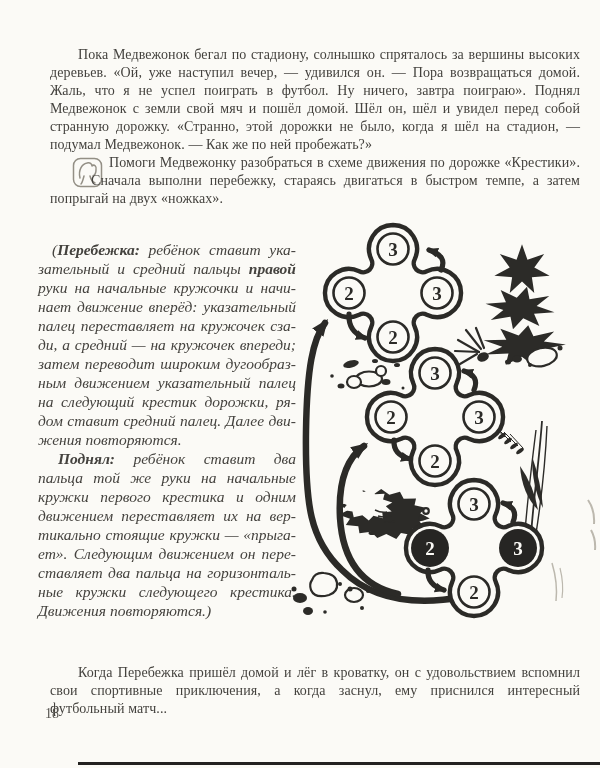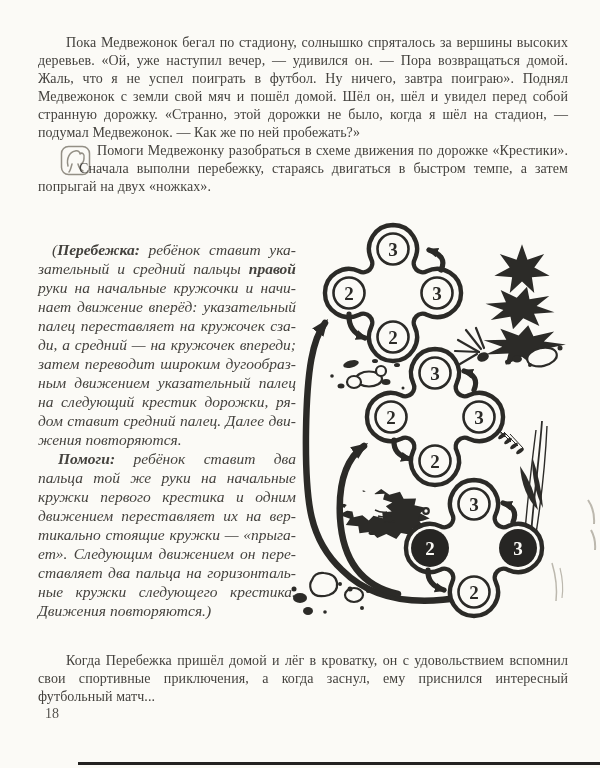--- a/index.html
+++ b/index.html
@@ -1,18 +1,18 @@
 <!DOCTYPE html>
 <html lang="ru"><head>
 <meta charset="utf-8">
 <style>
   html,body{margin:0;padding:0;}
   body{width:600px;height:768px;background:#f4f3ef;font-family:"Liberation Serif","DejaVu Serif",serif;}
   .page{position:relative;width:600px;height:768px;background:#fbfaf6;overflow:hidden;color:#403e3a;}
-  .body-text{position:absolute;left:38px;width:530px;margin:0;font-size:14px;line-height:18px;
+  .body-text{position:absolute;left:38px;width:530px;margin:12px;font-size:14px;line-height:18px;
              text-align:justify;color:#44423e;letter-spacing:.1px;}
   .top{top:34px;text-indent:28px;}
   .bottom{top:652px;text-indent:28px;}
   .task-p{top:142px;text-indent:18px;}
   .task-icon{float:left;width:31px;height:31px;margin:3px 6px 2px 4px;shape-outside:margin-box;}
   .left-col{position:absolute;left:38px;top:240px;width:258px;font-style:italic;font-size:15.5px;
             line-height:19px;text-align:justify;color:#44423e;}
   .left-col p{margin:0;}
   .left-col .p1{text-indent:14px;}
   .left-col .p2{text-indent:20px;}
@@ -48,21 +48,21 @@
         <path class="icon-stroke" d="M 8 21 C 6 13 10 7 15 6 C 18 5 20 7 20 9 C 22 7 25 9 24 13 C 24 16 23 18 21 19"></path>
         <path class="icon-stroke" d="M 12 19 C 11 23 10 26 9 27"></path>
         <path class="icon-stroke" d="M 18 19 C 19 23 21 25 23 26"></path>
       </svg>
     </span>
     <span>Помоги Медвежонку разобраться в схеме движения по дорожке «Кре­стики». Сначала выполни перебежку, стараясь двигаться в быстром тем­пе, а затем попрыгай на двух «ножках».</span>
   </p>
 
   <div class="left-col">
     <p class="p1"><span>(</span><b>Перебежка:</b><span> ребёнок ставит ука­зательный и средний пальцы </span><b>правой</b><span> руки на начальные кружочки и начи­нает движение вперёд: указательный палец переставляет на кружочек сза­ди, а средний — на кружочек впереди; затем переводит широким дугообраз­ным движением указательный палец на следующий крестик дорожки, ря­дом ставит средний палец. Далее дви­жения повторяются.</span></p>
-    <p class="p2"><b>Помоги:</b><span> ребёнок ставит два пальца той же руки на начальные кружки первого крестика и одним движением переставляет их на вер­тикально стоящие кружки — «прыга­ет». Следующим движением он пере­ставляет два пальца на горизонталь­ные кружки следующего крестика. Движения повторяются.)</span></p>
+    <p class="p2"><b>Поднял:</b><span> ребёнок ставит два пальца той же руки на начальные кружки первого крестика и одним движением переставляет их на вер­тикально стоящие кружки — «прыга­ет». Следующим движением он пере­ставляет два пальца на горизонталь­ные кружки следующего крестика. Движения повторяются.)</span></p>
   </div>
 
   <svg class="diagram" viewBox="0 0 320 422" aria-label="Дорожка «Крестики»">
     <defs>
       <marker id="ah-s" markerUnits="userSpaceOnUse" markerWidth="14" markerHeight="12" refX="9" refY="5" orient="auto">
           <path d="M0 0 L12 5 L0 10 Z" fill="#2b2a27"></path>
         </marker>
       <marker id="ah-b" markerUnits="userSpaceOnUse" markerWidth="19" markerHeight="16" refX="12" refY="7" orient="auto">
           <path d="M0 0 L17 7 L0 14 Z" fill="#2b2a27"></path>
         </marker>

